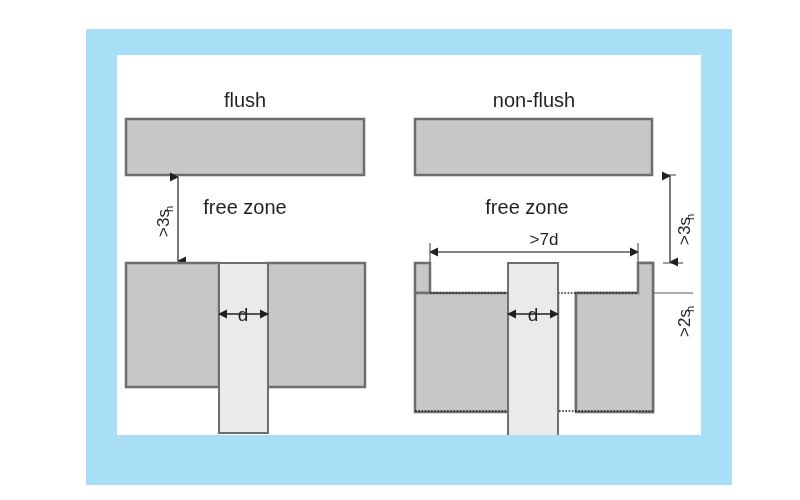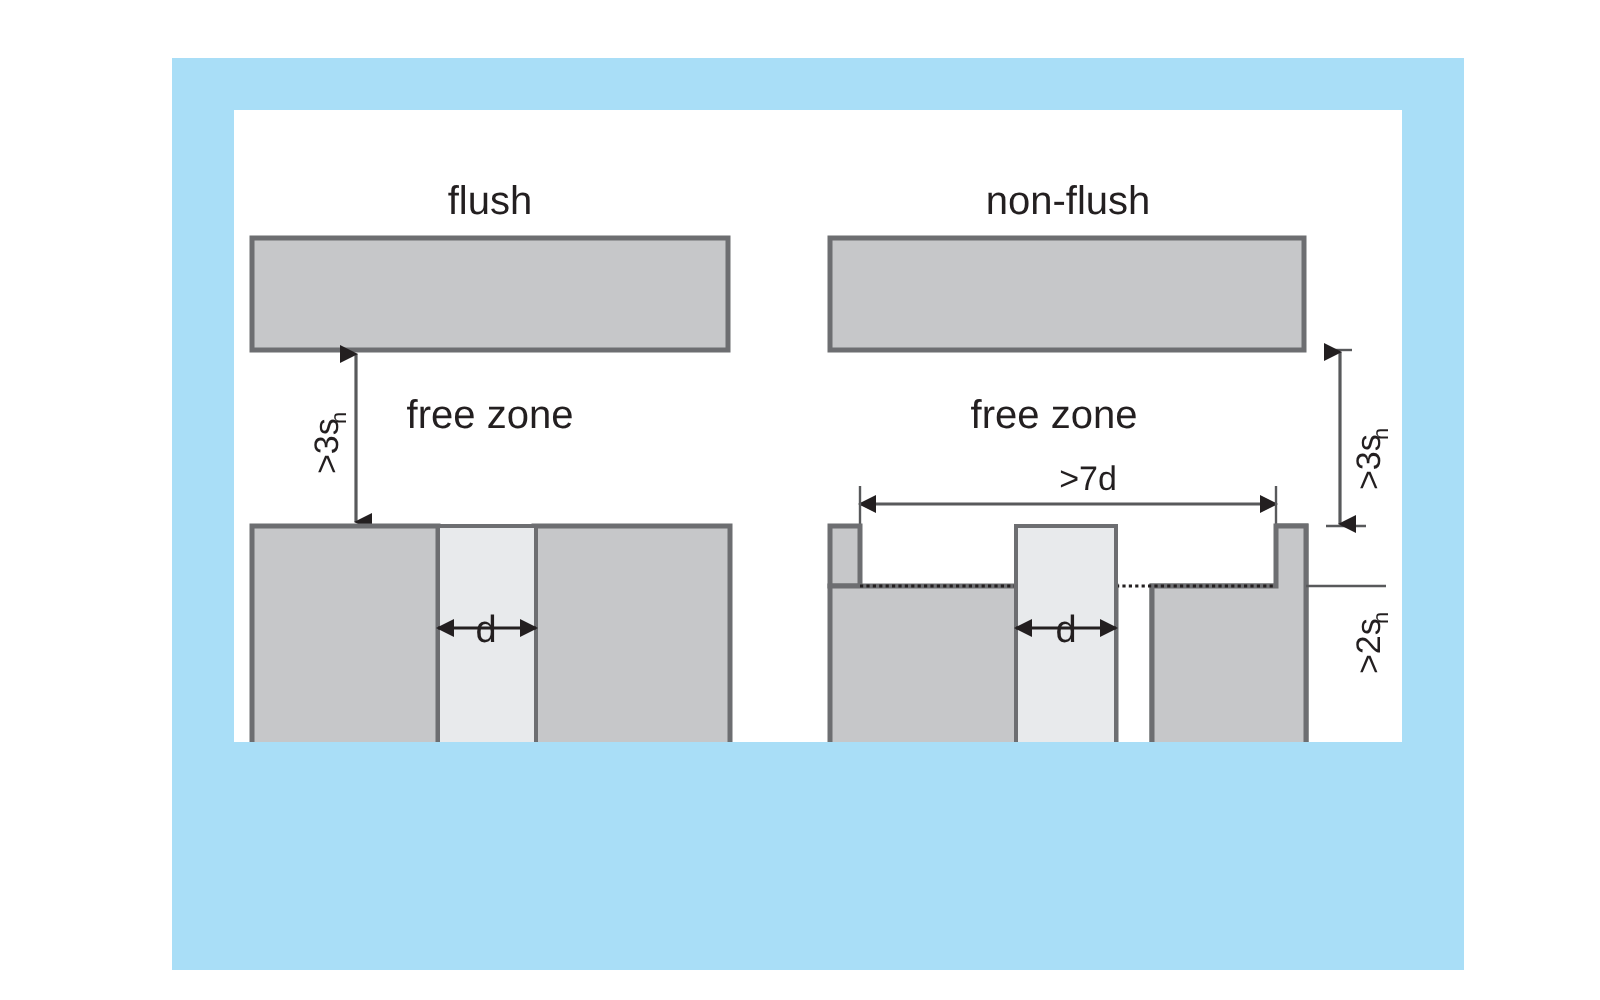--- a/index.html
+++ b/index.html
@@ -1,21 +1,21 @@
 <!DOCTYPE html>
 <html><head>
 <meta charset="utf-8">
 <style>
   html,body{margin:0;padding:0;background:#ffffff;}
   body{width:800px;height:500px;overflow:hidden;
        font-family:"Liberation Sans","DejaVu Sans",sans-serif;}
   #stage{position:relative;width:800px;height:500px;background:#ffffff;}
   #frame{position:absolute;left:86px;top:29px;width:646px;height:456px;
          background:#a9def7;}
-  #canvas{position:absolute;left:117px;top:55px;width:584px;height:316px;
+  #canvas{position:absolute;left:117px;top:55px;width:584px;height:380px;
           background:#ffffff;overflow:hidden;}
   svg{display:block;}
   .ttl{font-size:20px;fill:#231f20;font-family:"Liberation Sans","DejaVu Sans",sans-serif;}
   .fz{font-size:20px;fill:#231f20;font-family:"Liberation Sans","DejaVu Sans",sans-serif;}
   .dim{font-size:17px;fill:#231f20;font-family:"Liberation Sans","DejaVu Sans",sans-serif;}
   .dimsub{font-size:11px;fill:#231f20;font-family:"Liberation Sans","DejaVu Sans",sans-serif;}
   .dlbl{font-size:19px;fill:#231f20;font-family:"Liberation Sans","DejaVu Sans",sans-serif;}
 </style>
 </head>
 <body>

